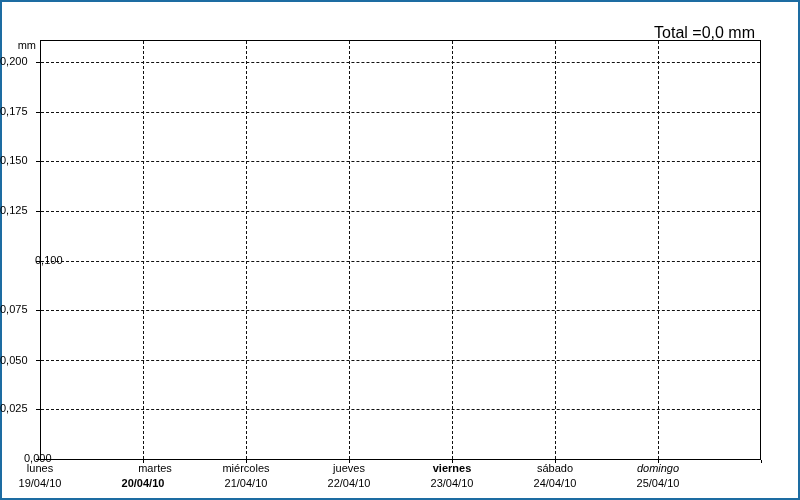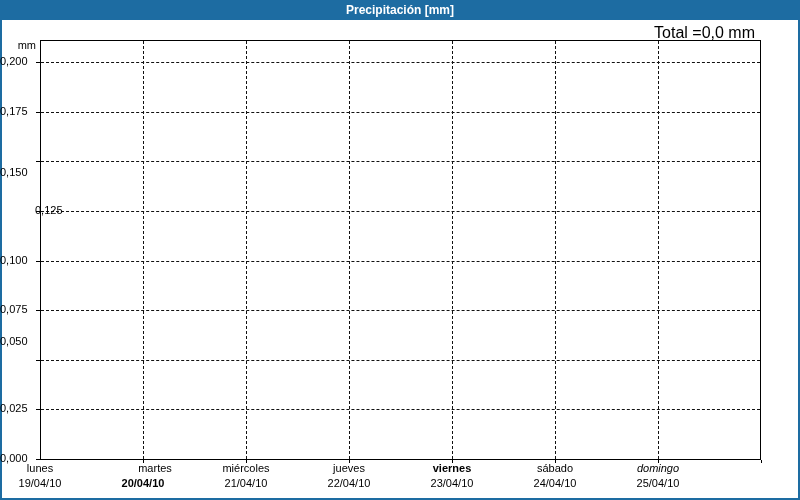--- a/index.html
+++ b/index.html
@@ -35,23 +35,20 @@
   .ytickmark{position:absolute;left:36px;width:4px;height:1px;background:#000;}
   .xtickmark{position:absolute;width:1px;height:3px;background:#000;top:460px;}
   .xtick{position:absolute;width:90px;text-align:center;font-size:11px;line-height:13px;white-space:nowrap;}
   .xtick.day{top:462px;}
   .xtick.date{top:477px;}
 </style>
 </head>
 <body>
 
 <div class="window">
-  <div class="titlebar">
-    <span>Precipitación [mm]</span>
-  </div>
   <div class="total">Total =0,0 mm</div>
   <div class="unit">mm</div>
   <div class="plot-box" id="plot-box">
       <div class="hgrid" style="top: 21px;"></div>
       <div class="hgrid" style="top: 71px;"></div>
       <div class="hgrid" style="top: 120px;"></div>
       <div class="hgrid" style="top: 170px;"></div>
       <div class="hgrid" style="top: 220px;"></div>
       <div class="hgrid" style="top: 269px;"></div>
       <div class="hgrid" style="top: 319px;"></div>
@@ -61,33 +58,33 @@
       <div class="vgrid" style="left: 308px;"></div>
       <div class="vgrid" style="left: 411px;"></div>
       <div class="vgrid" style="left: 514px;"></div>
       <div class="vgrid" style="left: 617px;"></div>
     </div>
   <div id="y-axis">
       <div class="ytick" style="top: 55px;">0,200</div>
       <div class="ytickmark" style="top: 62px;"></div>
       <div class="ytick" style="top: 105px; text-align: right;">0,175</div>
       <div class="ytickmark" style="top: 112px;"></div>
-      <div class="ytick" style="top: 166px; text-align: right;">0,150</div>
+      <div class="ytick" style="top: 154px; text-align: right;">0,150</div>
       <div class="ytickmark" style="top: 161px;"></div>
-      <div class="ytick" style="top: 204px; padding-left: 35px;">0,125</div>
+      <div class="ytick" style="top: 204px;">0,125</div>
       <div class="ytickmark" style="top: 211px;"></div>
-      <div class="ytick" style="top: 254px;">0,100</div>
+      <div class="ytick" style="top: 254px; padding-left: 35px;">0,100</div>
       <div class="ytickmark" style="top: 261px;"></div>
       <div class="ytick" style="top: 303px;">0,075</div>
       <div class="ytickmark" style="top: 310px;"></div>
-      <div class="ytick" style="top: 335px;">0,050</div>
+      <div class="ytick" style="top: 354px;">0,050</div>
       <div class="ytickmark" style="top: 360px;"></div>
       <div class="ytick" style="top: 402px;">0,025</div>
       <div class="ytickmark" style="top: 409px;"></div>
-      <div class="ytick" style="top: 452px;">0,000</div>
+      <div class="ytick" style="top: 452px; padding-left: 24px;">0,000</div>
       <div class="ytickmark" style="top: 459px;"></div>
     </div>
   <div id="x-axis">
       <div class="xtick day" style="left: -5px;">lunes</div>
       <div class="xtick date" style="left: -5px;">19/04/10</div>
       <div class="xtick day" style="left: 110px;">martes</div>
       <div class="xtick date" style="left: 98px; font-weight: bold;">20/04/10</div>
       <div class="xtick day" style="left: 201px;">miércoles</div>
       <div class="xtick date" style="left: 201px;">21/04/10</div>
       <div class="xtick day" style="left: 304px;">jueves</div>

